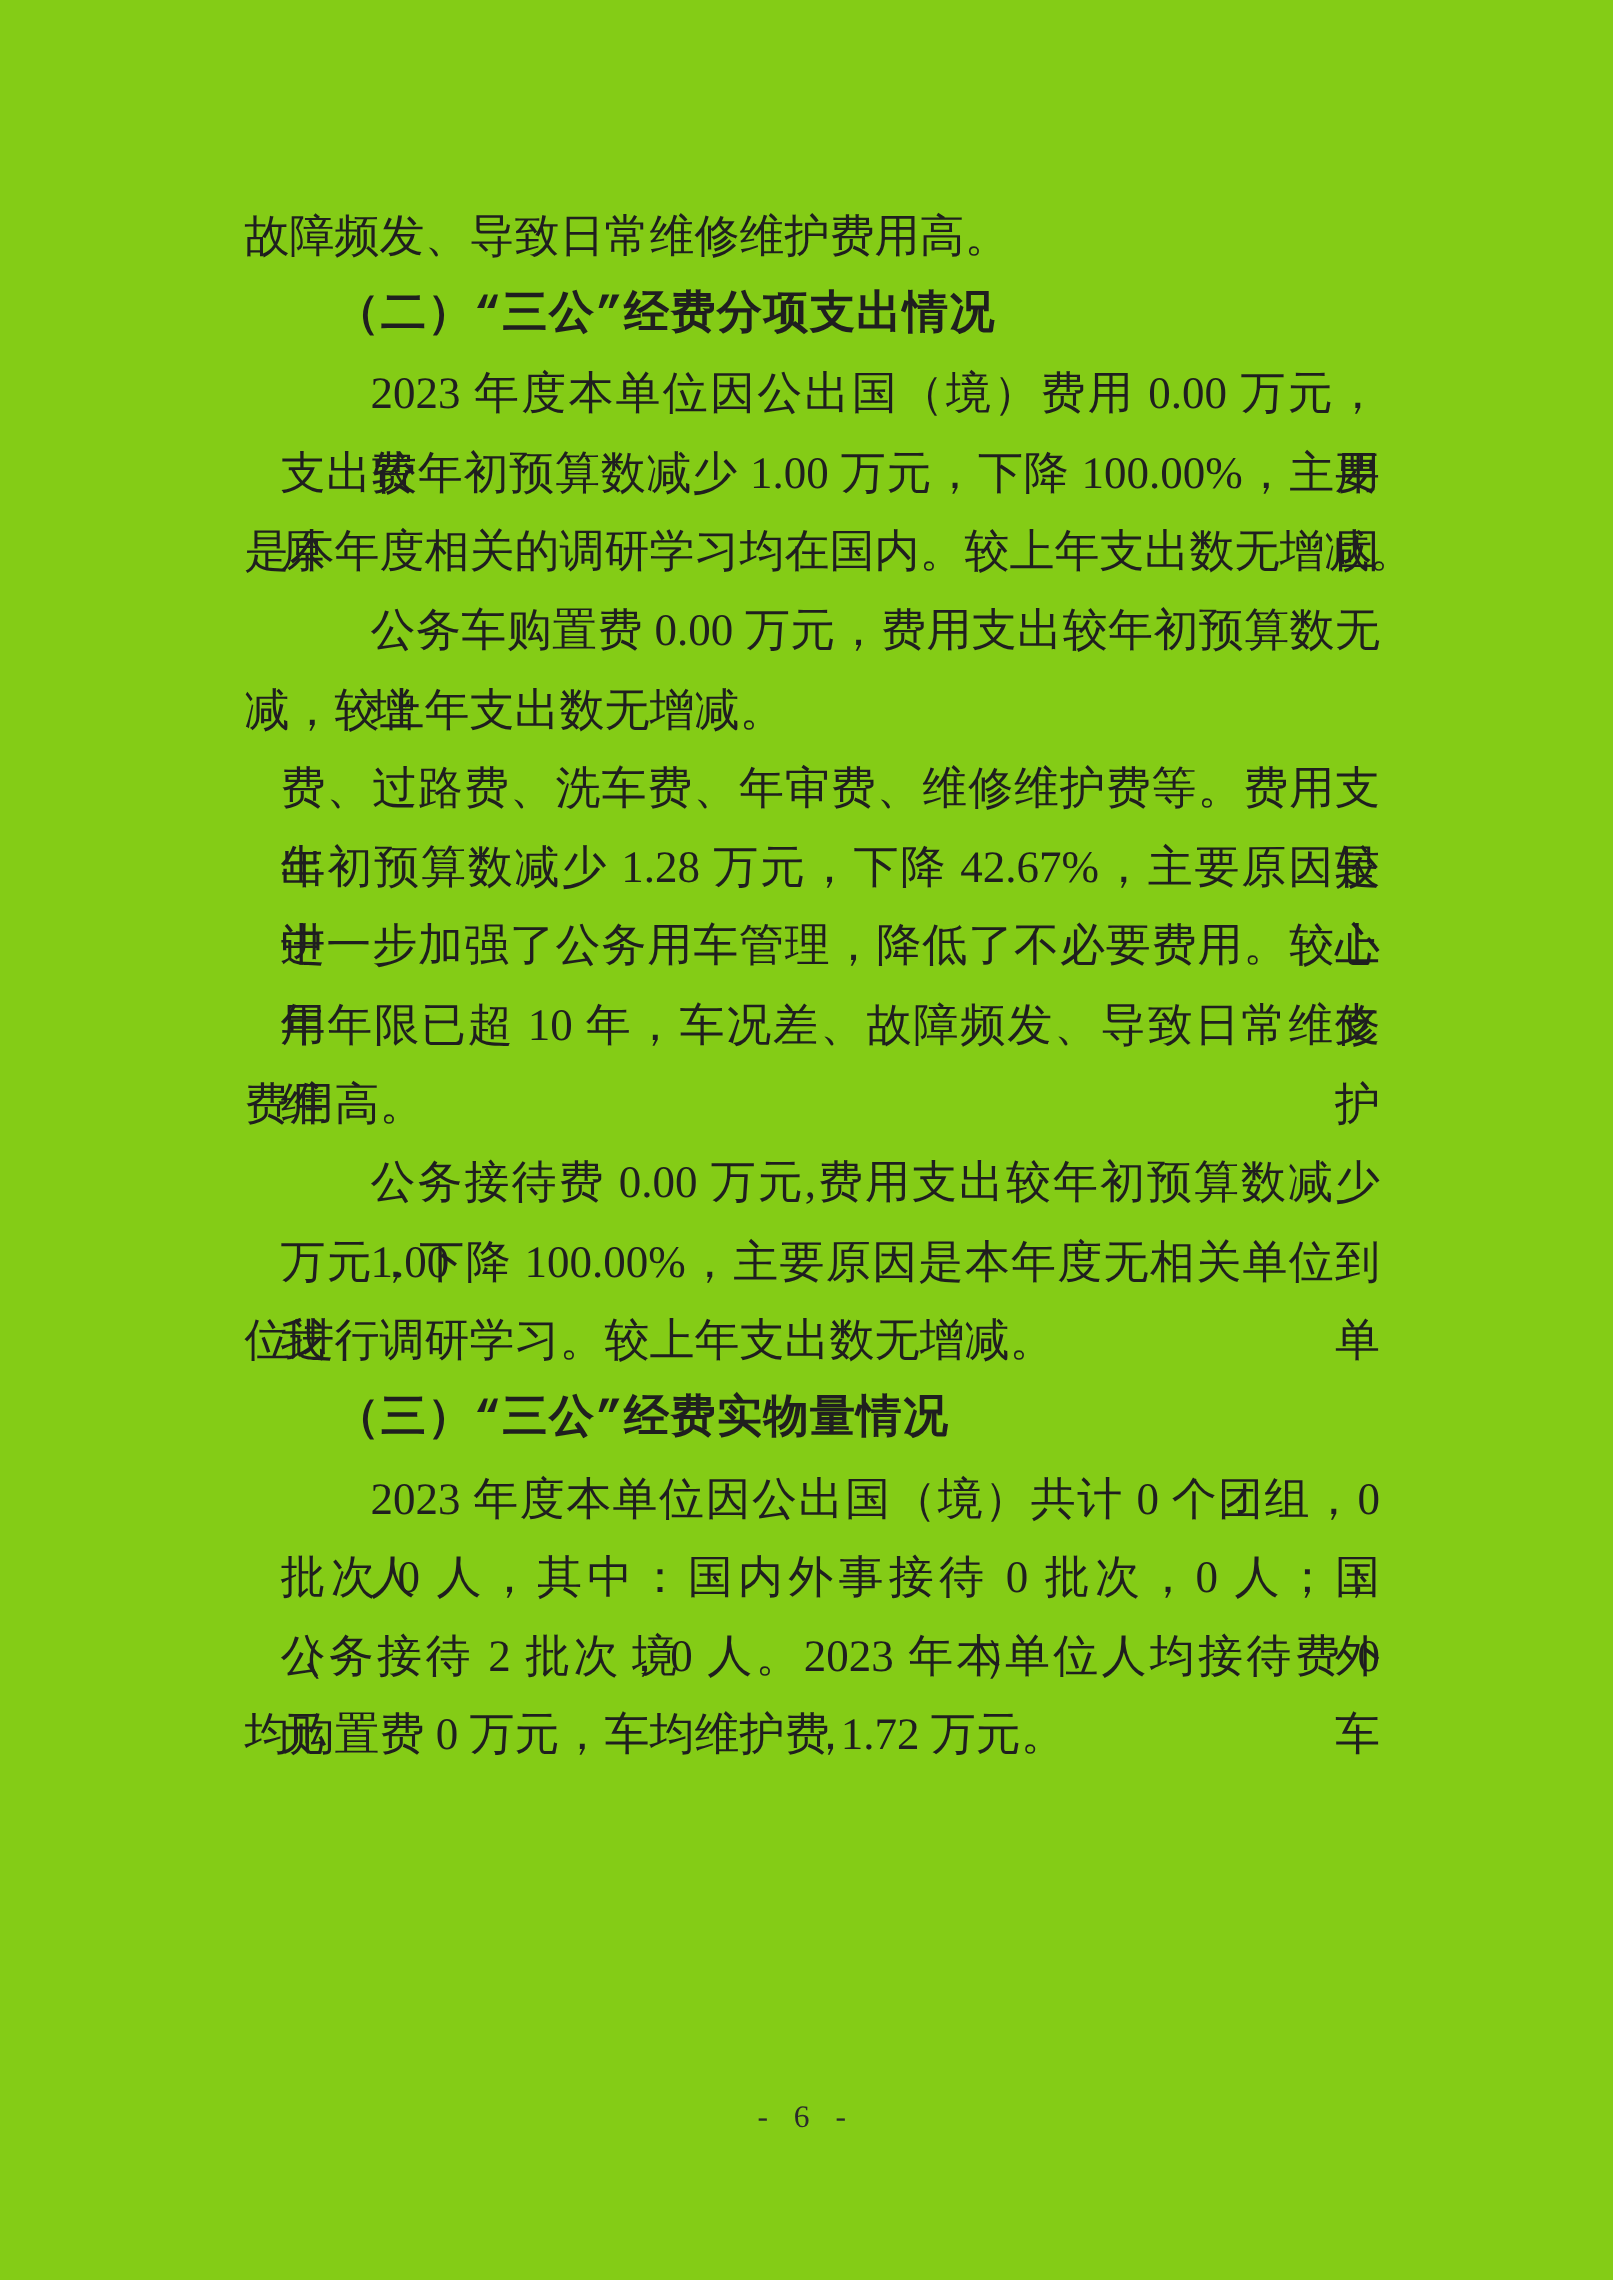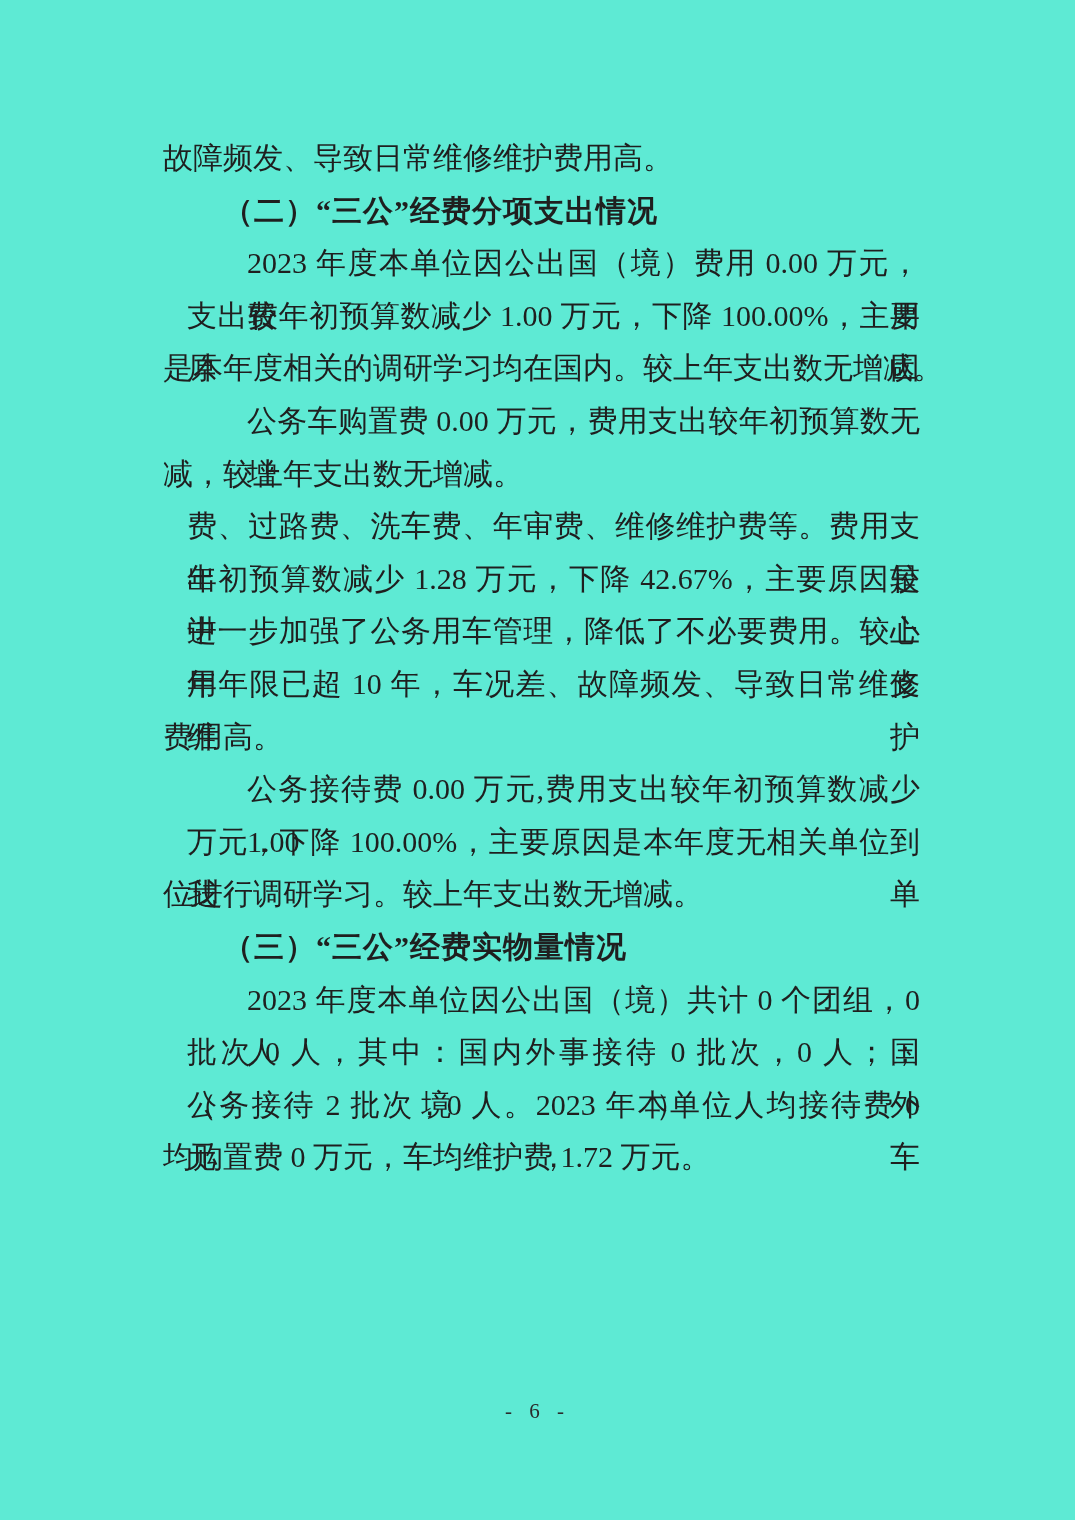--- a/index.html
+++ b/index.html
@@ -5,21 +5,21 @@
   html, body {
     margin: 0;
     padding: 0;
     background: #e8e8e8;
   }
   .page {
     position: relative;
     width: 1075px;
     height: 1520px;
     margin: 0 auto;
-    background: #5eead4;
+    background: #84cc16;
     overflow: hidden;
     font-family: "Liberation Serif", "DejaVu Serif", serif;
     color: #1f1f1f;
   }
   .content {
     position: absolute;
     left: 163px;
     top: 132px;
     width: 757px;
   }
@@ -36,20 +36,21 @@
     white-space: normal;
     text-align-last: justify;
     margin-left: 24px;
   }
   .line.indent {
     padding-left: 60px;
   }
   .line.heading {
     font-weight: 700;
     letter-spacing: 1px;
+    font-family: Liberation Mono, monospace;
   }
   .footer {
     position: absolute;
     left: 0;
     top: 1399px;
     width: 100%;
     text-align: center;
     font-size: 21px;
     letter-spacing: 6px;
     color: #2b2b2b;

